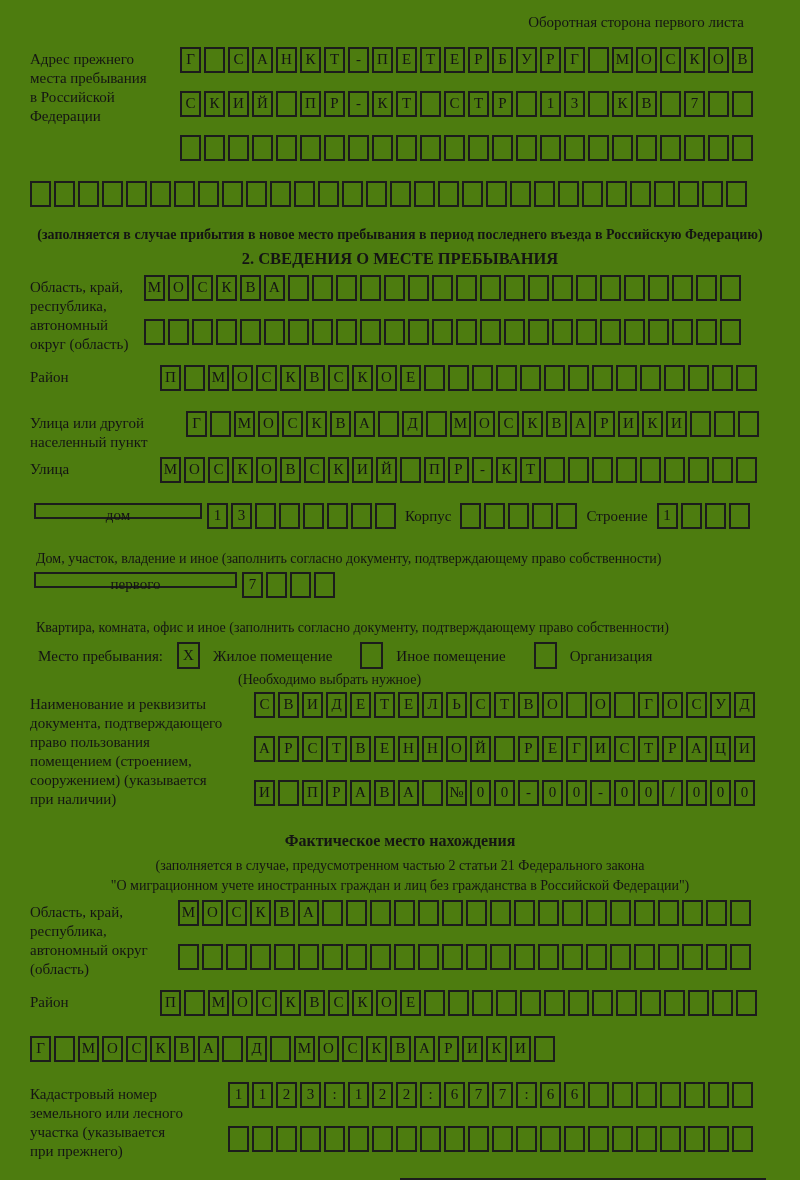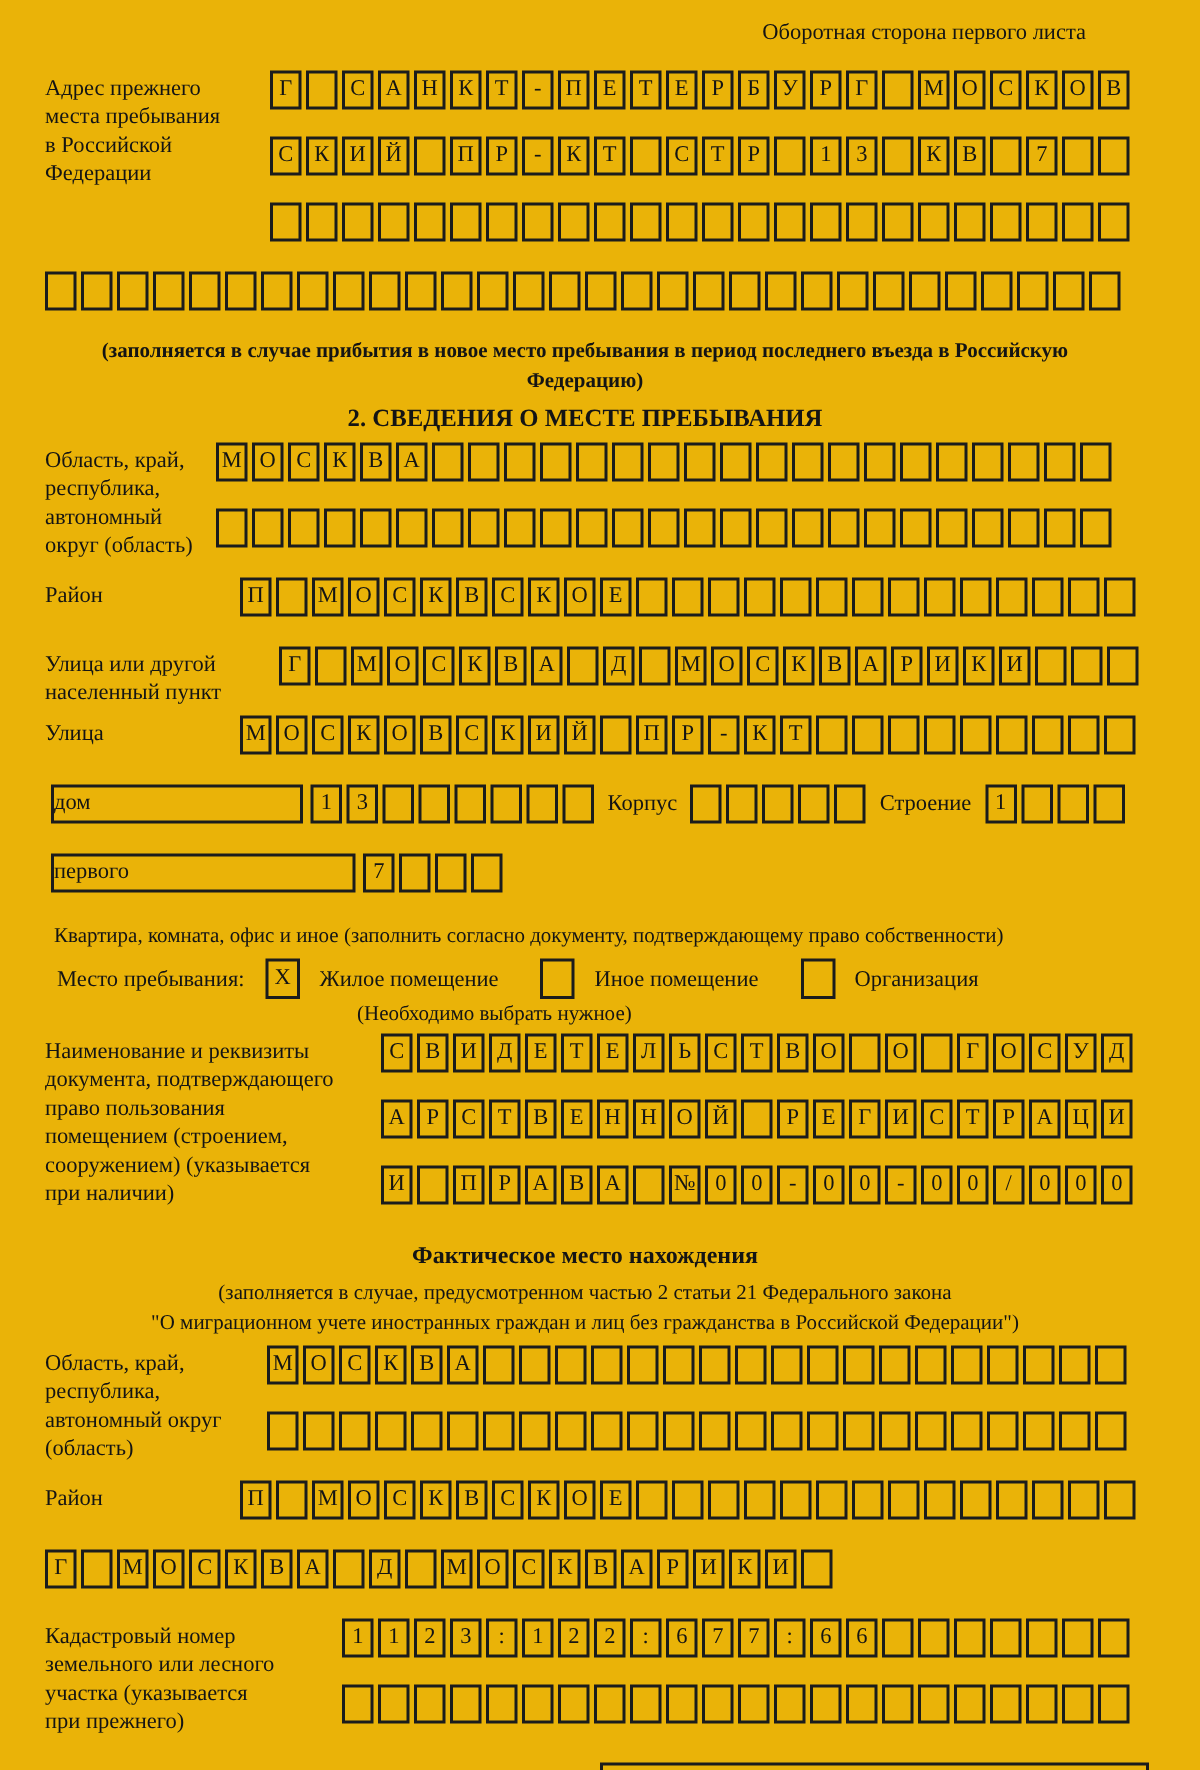--- a/index.html
+++ b/index.html
@@ -1,21 +1,21 @@
 <!DOCTYPE html>
 <html><head>
 <meta charset="utf-8">
 <style>
   html,body{margin:0;padding:0;background:#ffffff;}
   .page{
     position:relative;
     width:800px;height:1180px;
     box-sizing:border-box;
-    padding:14px 50px 0 30px;
-    background:#eab308;
+    padding:14px 30px 0 30px;
+    background:#4d7c0f;
     color:#141414;
     font-family:"Liberation Serif","DejaVu Serif",serif;
     overflow:hidden;
   }
   .header-note{
     text-align:right;
     padding-right:26px;
     font-size:15px;
     margin-bottom:16px;
   }
@@ -45,22 +45,22 @@
     font-size:15px;line-height:21px;
     vertical-align:top;
     overflow:hidden;
   }
   .center-note{text-align:center;font-size:14px;line-height:20px;margin:2px 0 2px 0;font-weight:bold;}
   .sec-title{text-align:center;font-weight:bold;font-size:16.5px;margin:4px 0 6px 0;}
   .sub-title{text-align:center;font-weight:bold;font-size:16px;margin:8px 0 6px 0;}
   .inline-row{margin-left:4px;white-space:nowrap;margin-bottom:2px;}
   .typebox{
     display:inline-block;box-sizing:border-box;
-    height:26px;border:2px solid #1c1c1c;
-    text-align:left;font-size:15px;line-height:21px;
+    height:16px;border:2px solid #1c1c1c;
+    text-align:center;font-size:15px;line-height:21px;
     vertical-align:top;margin-right:5px;
   }
   .w-dom{width:168px;}
   .w-kv{width:203px;}
   .ib{display:inline-block;vertical-align:top;}
   .inline-label{font-size:15px;line-height:26px;margin:0 9px 0 6px;vertical-align:top;}
   .left-note{font-size:14px;line-height:20px;margin:0 0 3px 6px;}
   .stay-row{margin:4px 0 2px 8px;white-space:nowrap;}
   .stay-label{font-size:15px;line-height:28px;margin-right:14px;vertical-align:top;}
   .checkbox{
@@ -136,20 +136,21 @@
   <div class="field">
     <div class="flabel lw130">Улица</div>
     <div class="rows">
       <div class="boxrow"><span class="cell">М</span><span class="cell">О</span><span class="cell">С</span><span class="cell">К</span><span class="cell">О</span><span class="cell">В</span><span class="cell">С</span><span class="cell">К</span><span class="cell">И</span><span class="cell">Й</span><span class="cell"></span><span class="cell">П</span><span class="cell">Р</span><span class="cell">-</span><span class="cell">К</span><span class="cell">Т</span><span class="cell"></span><span class="cell"></span><span class="cell"></span><span class="cell"></span><span class="cell"></span><span class="cell"></span><span class="cell"></span><span class="cell"></span><span class="cell"></span></div>
     </div>
   </div>
 
   <div class="inline-row">
     <span class="typebox w-dom">дом</span><span class="boxrow ib"><span class="cell">1</span><span class="cell">3</span><span class="cell"></span><span class="cell"></span><span class="cell"></span><span class="cell"></span><span class="cell"></span><span class="cell"></span></span><span class="inline-label">Корпус</span><span class="boxrow ib"><span class="cell"></span><span class="cell"></span><span class="cell"></span><span class="cell"></span><span class="cell"></span></span><span class="inline-label">Строение</span><span class="boxrow ib"><span class="cell">1</span><span class="cell"></span><span class="cell"></span><span class="cell"></span></span>
   </div>
+  <div class="left-note">Дом, участок, владение и иное (заполнить согласно документу, подтверждающему право собственности)</div>
 
   <div class="inline-row">
     <span class="typebox w-kv">первого</span><span class="boxrow ib"><span class="cell">7</span><span class="cell"></span><span class="cell"></span><span class="cell"></span></span>
   </div>
   <div class="left-note">Квартира, комната, офис и иное (заполнить согласно документу, подтверждающему право собственности)</div>
 
   <div class="stay-row">
     <span class="stay-label">Место пребывания:</span><span class="checkbox">X</span><span class="opt-label">Жилое помещение</span><span class="checkbox"></span><span class="opt-label">Иное помещение</span><span class="checkbox"></span><span class="opt-label">Организация</span>
   </div>
   <div class="choose-note">(Необходимо выбрать нужное)</div>

